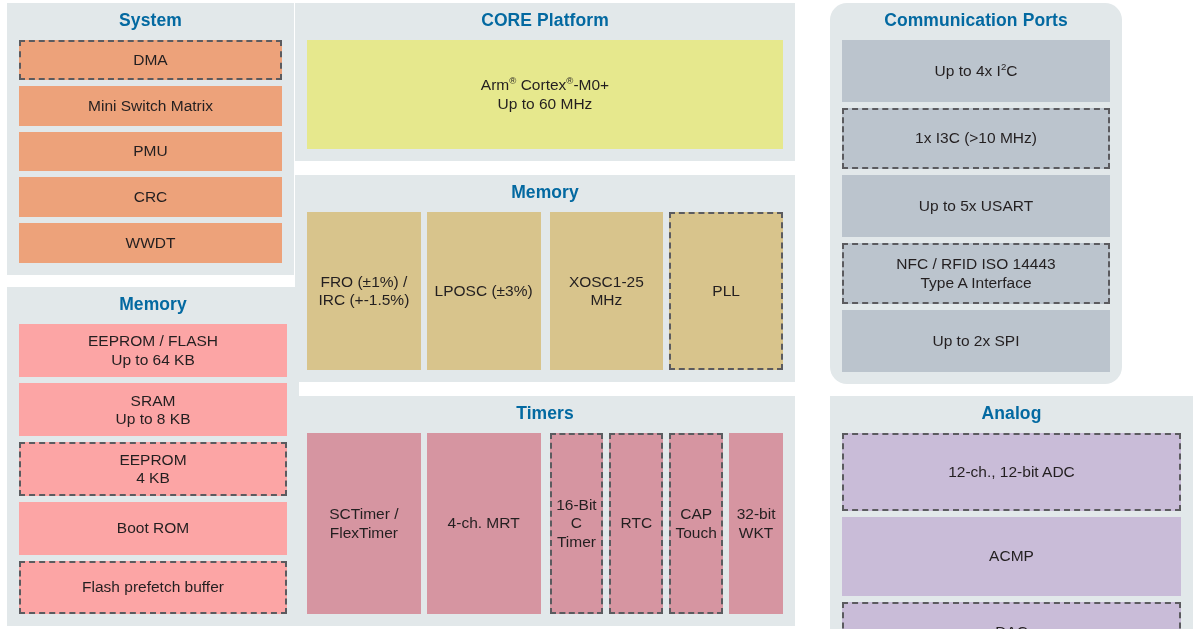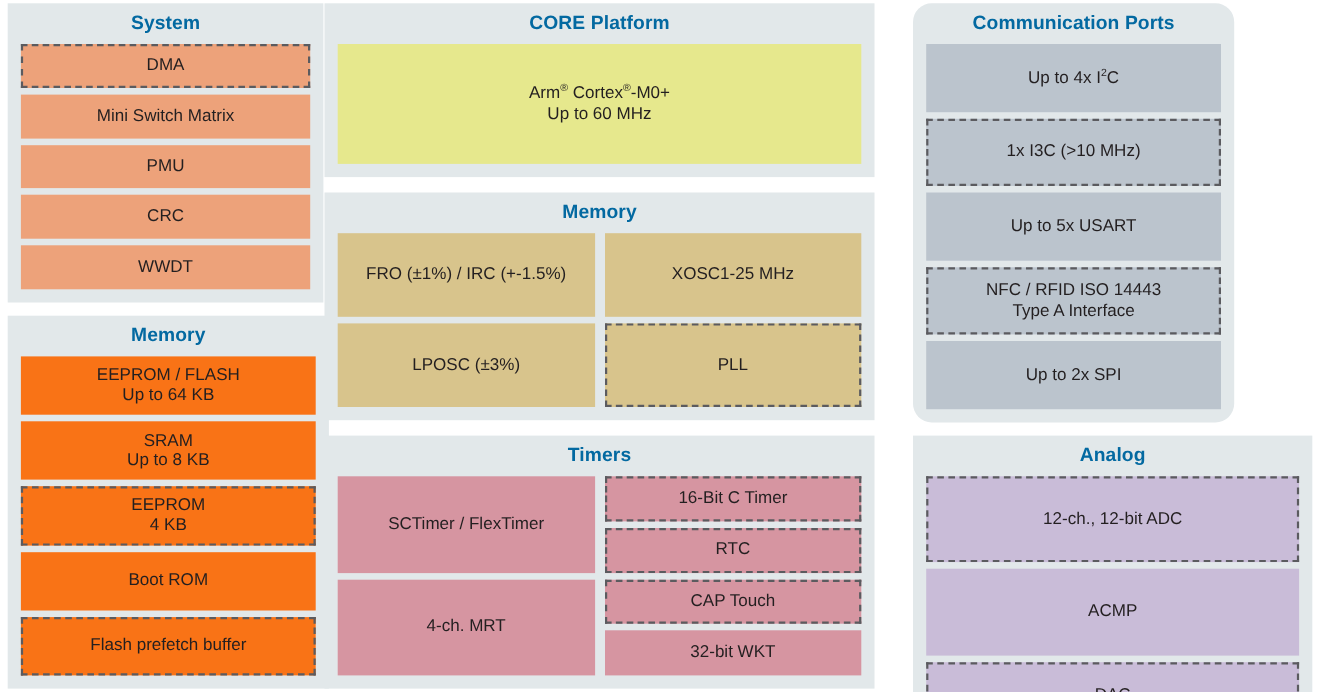--- a/index.html
+++ b/index.html
@@ -54,21 +54,21 @@
     flex-direction: column;
     gap: 6px;
     flex: 1 1 auto;
   }
   .panel-body.two-col {
     flex-direction: row;
     gap: 9px;
   }
   .subcol {
     display: flex;
-    flex-direction: column;
+    flex-direction: row;
     gap: 6px;
     flex: 1 1 0;
   }
 
   
   .block {
     box-sizing: border-box;
     display: flex;
     align-items: center;
     justify-content: center;
@@ -82,21 +82,21 @@
     padding: 2px 4px;
   }
   .block.dashed {
     border: 2px dashed #5b5b5f;
   }
   .block .lines { display: block; }
   .block .lines span { display: block; }
 
   
   .fill-orange     { background: #eda27a; }
-  .fill-blue       { background: #f97316; }
+  .fill-blue       { background: #fca5a5; }
   .fill-yellow     { background: #e6e88d; }
   .fill-tan        { background: #d8c48c; }
   .fill-pink       { background: #d695a1; }
   .fill-grayblue   { background: #bbc4cd; }
   .fill-purple     { background: #c9bcd8; }
 
   sup {
     font-size: 0.62em;
     vertical-align: super;
     line-height: 0;

